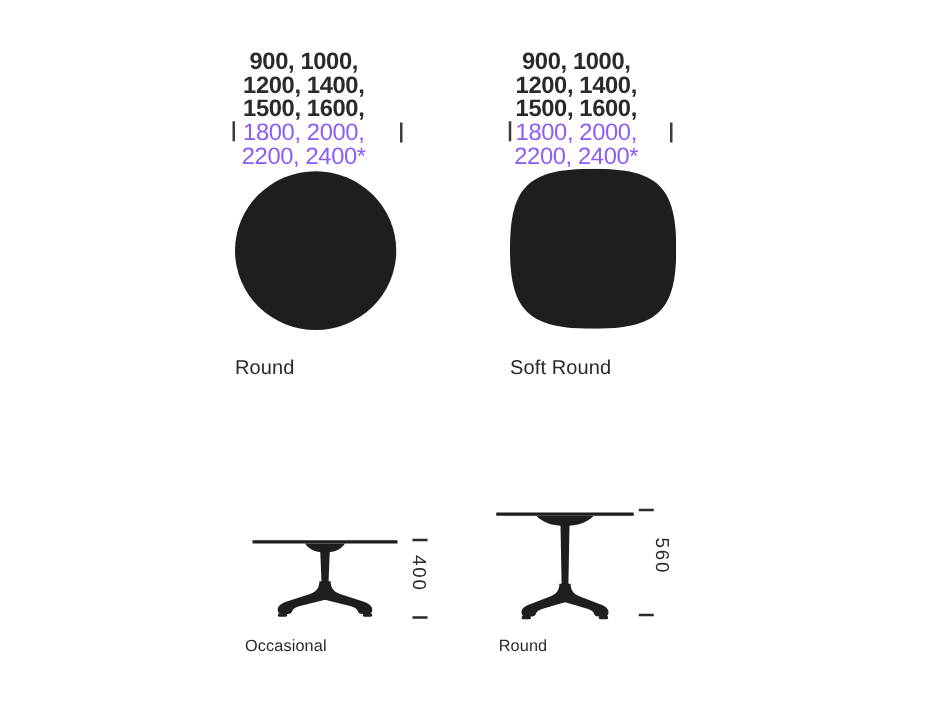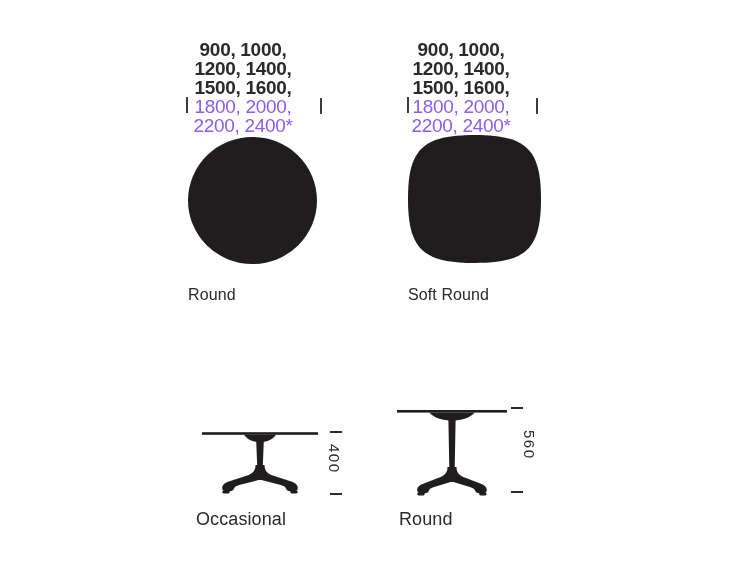--- a/index.html
+++ b/index.html
@@ -30,21 +30,21 @@
   .svg-occasional { left:200px; top:430px; }
   .svg-lounge     { left:395px; top:408px; }
   .dim-tick { position:absolute; width:12px; height:2.2px; background:#2b292a; }
   .dim-label {
     position:absolute; writing-mode:vertical-rl; text-orientation:mixed;
     font-size:15px; letter-spacing:1.5px; color:#2b292a; line-height:17px;
   }
   .dim-occ { left:326px; top:444px; }
   .dim-lng { left:521px; top:430px; }
   .base-label {
-    position:absolute; top:509px; font-size:18px; color:#2b292a; letter-spacing:0.1px;
+    position:absolute; top:509px; font-size:13px; color:#2b292a; letter-spacing:0.1px;
   }
   .label-occasional { left:196px; }
   .label-lounge     { left:399px; }
   svg .ink { fill:#201d1e; stroke:none; }
 </style>
 </head>
 <body>
 
 <div class="canvas">
 

